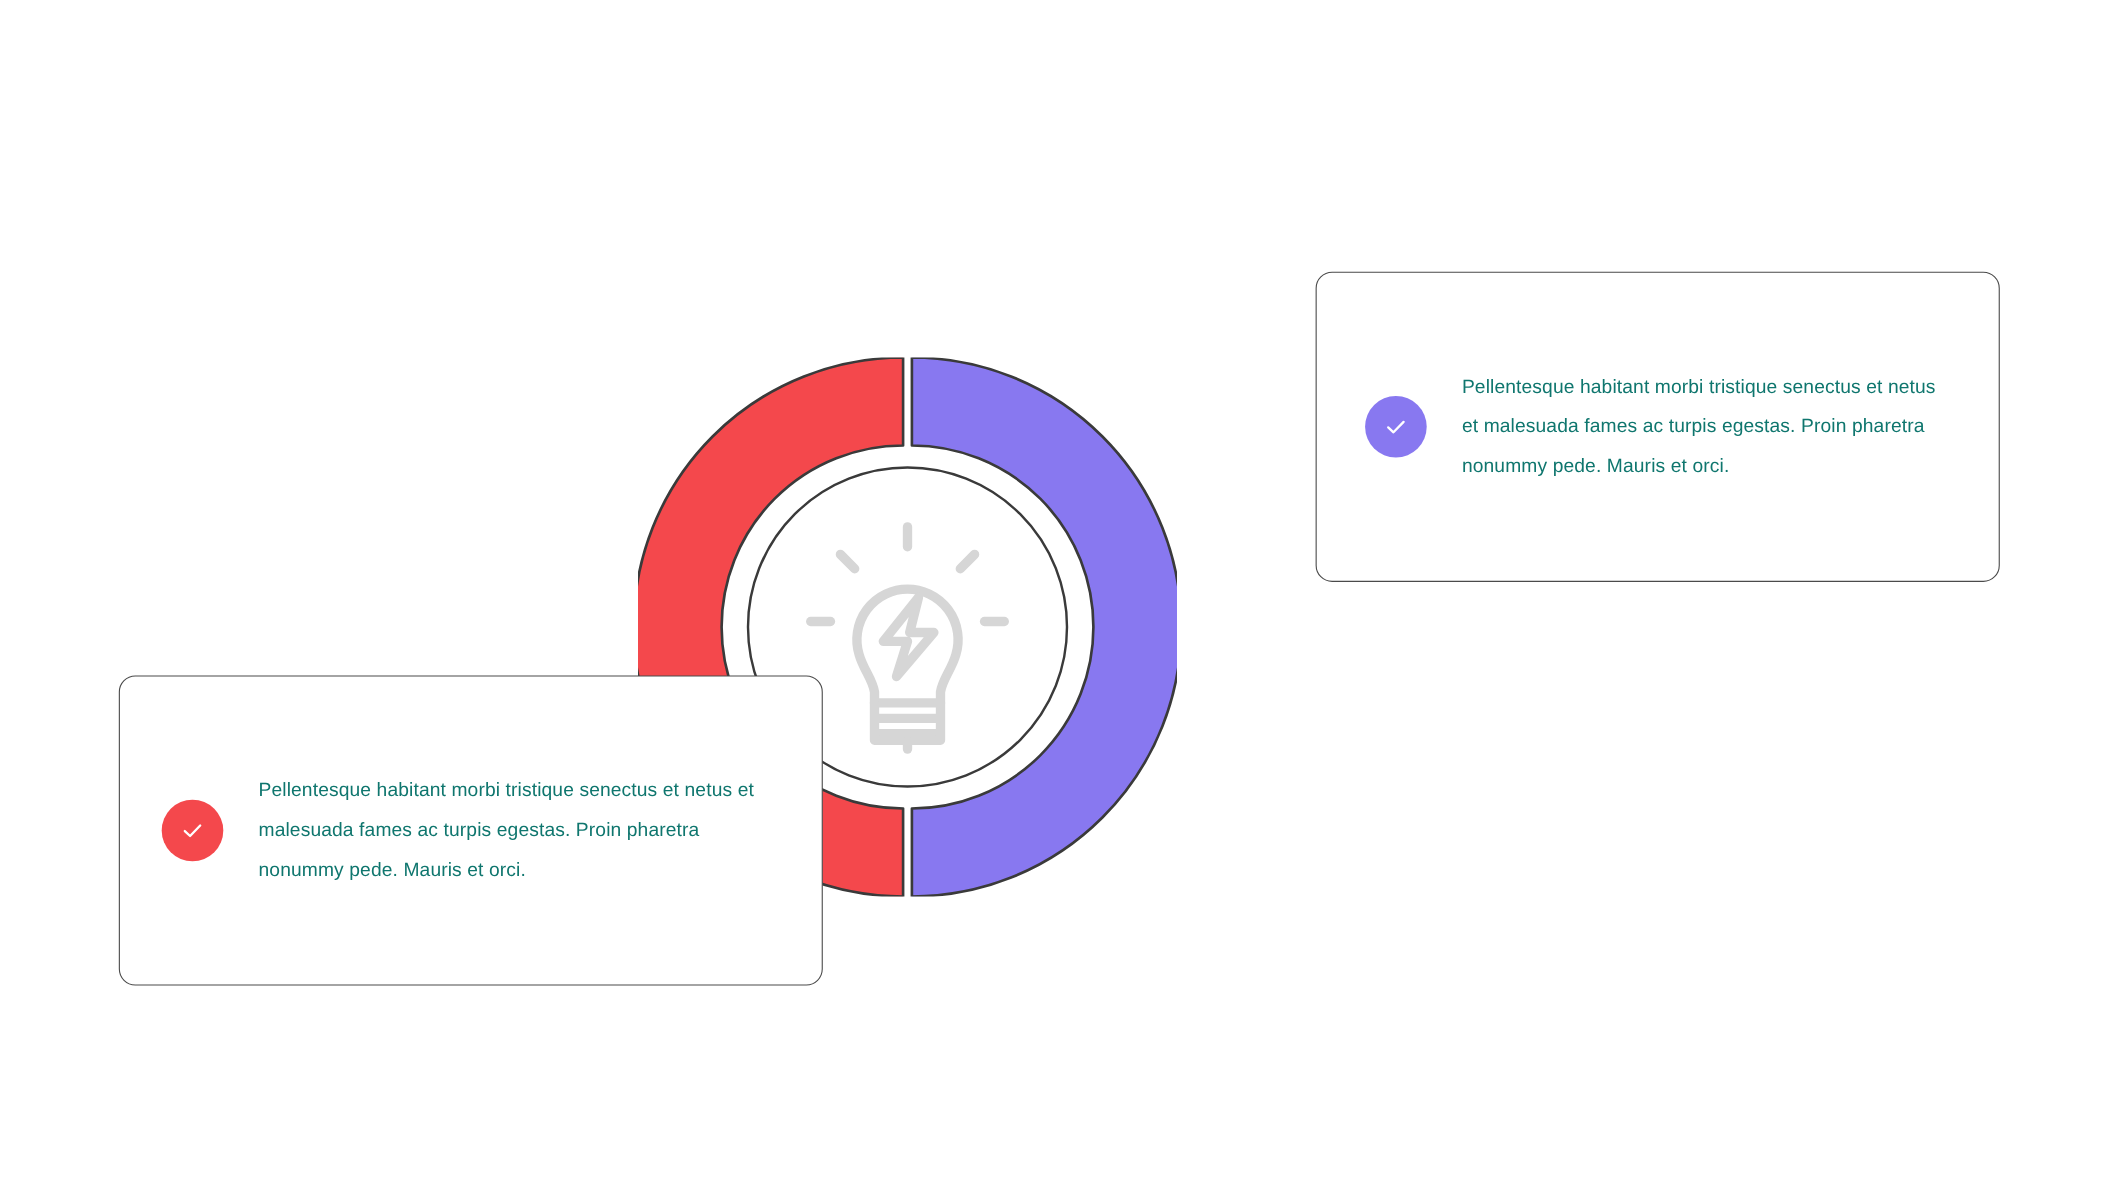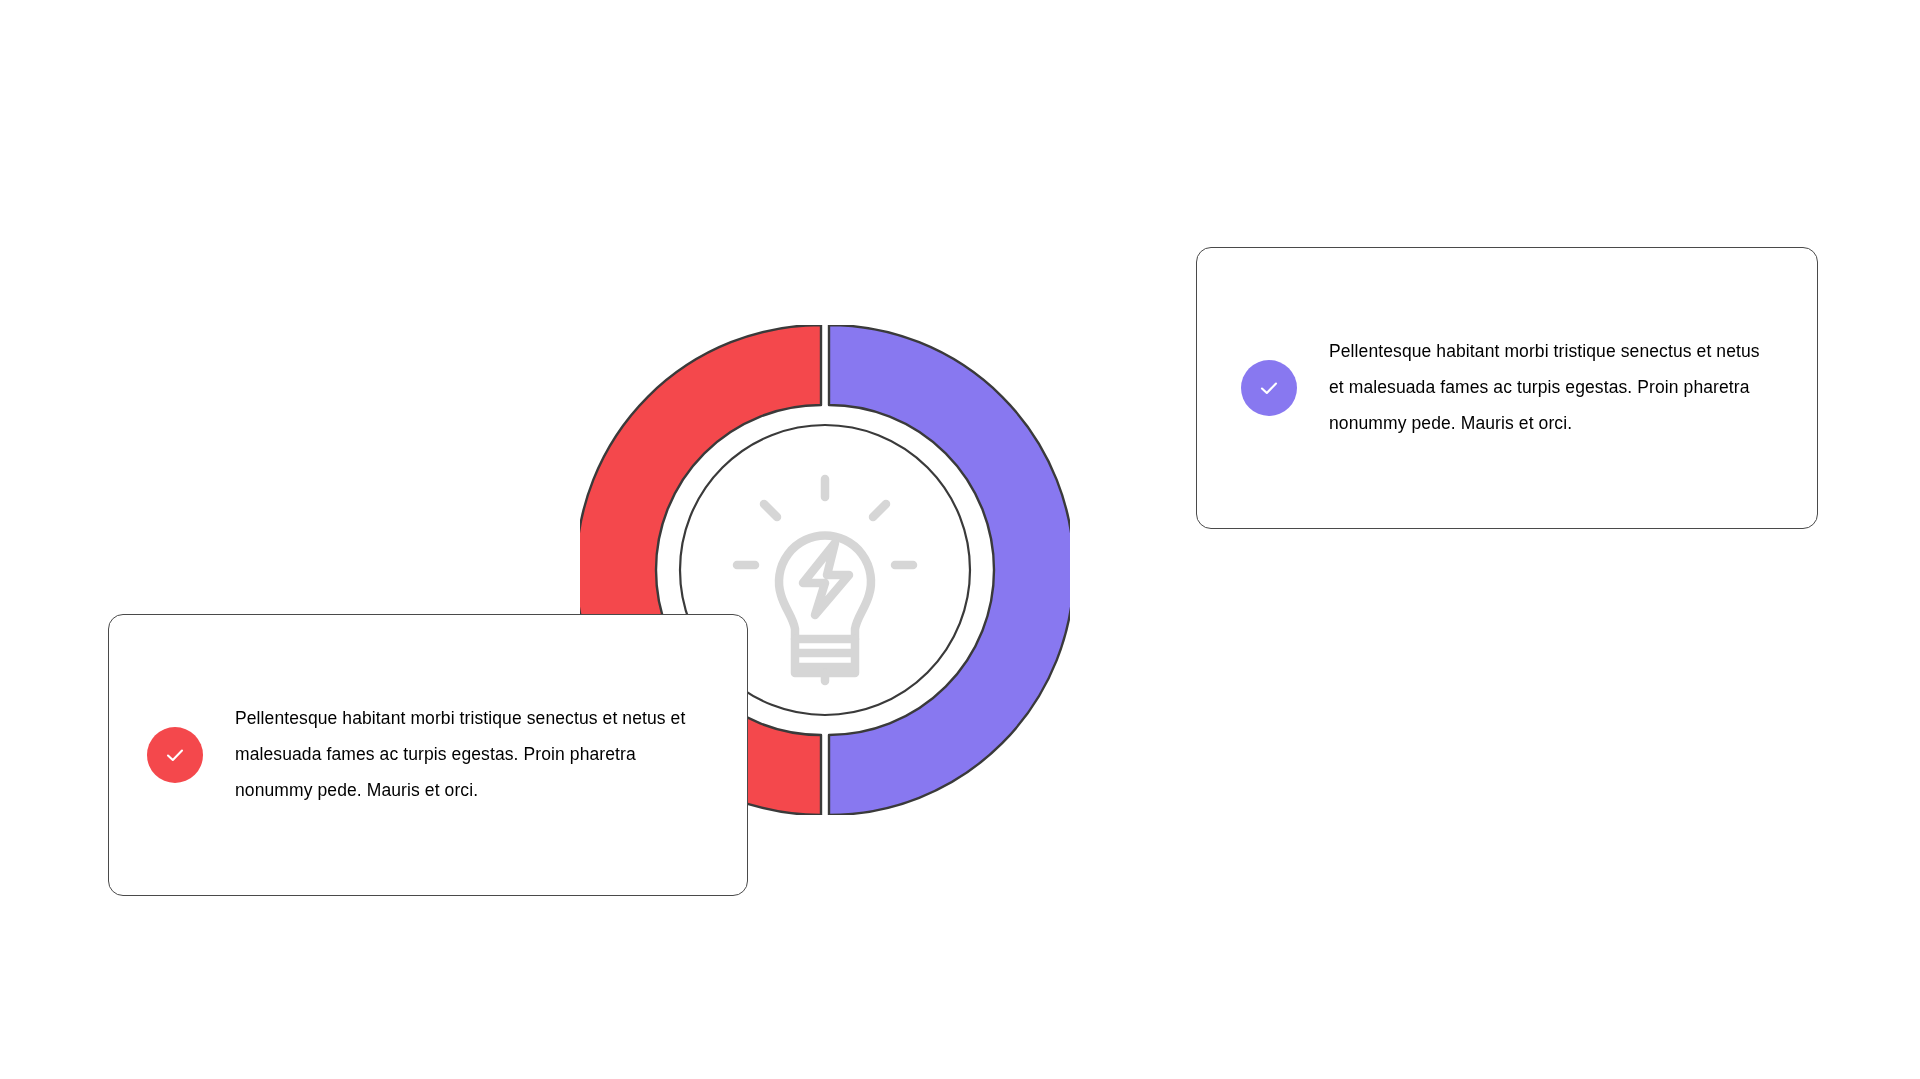--- a/index.html
+++ b/index.html
@@ -68,21 +68,21 @@
     display: flex;
     align-items: center;
     justify-content: center;
     margin-right: 32px;
   }
   .badge svg { display: block; }
 
   .card-text {
     font-size: 17.5px;
     line-height: 2.05;
-    color: #000000;
+    color: #0f766e;
     letter-spacing: 0.1px;
     max-width: 455px;
   }
   .card-right .card-text { max-width: 450px; }
 
   .lightbulb-group { opacity: 1; }
 </style>
 </head>
 <body>
 

